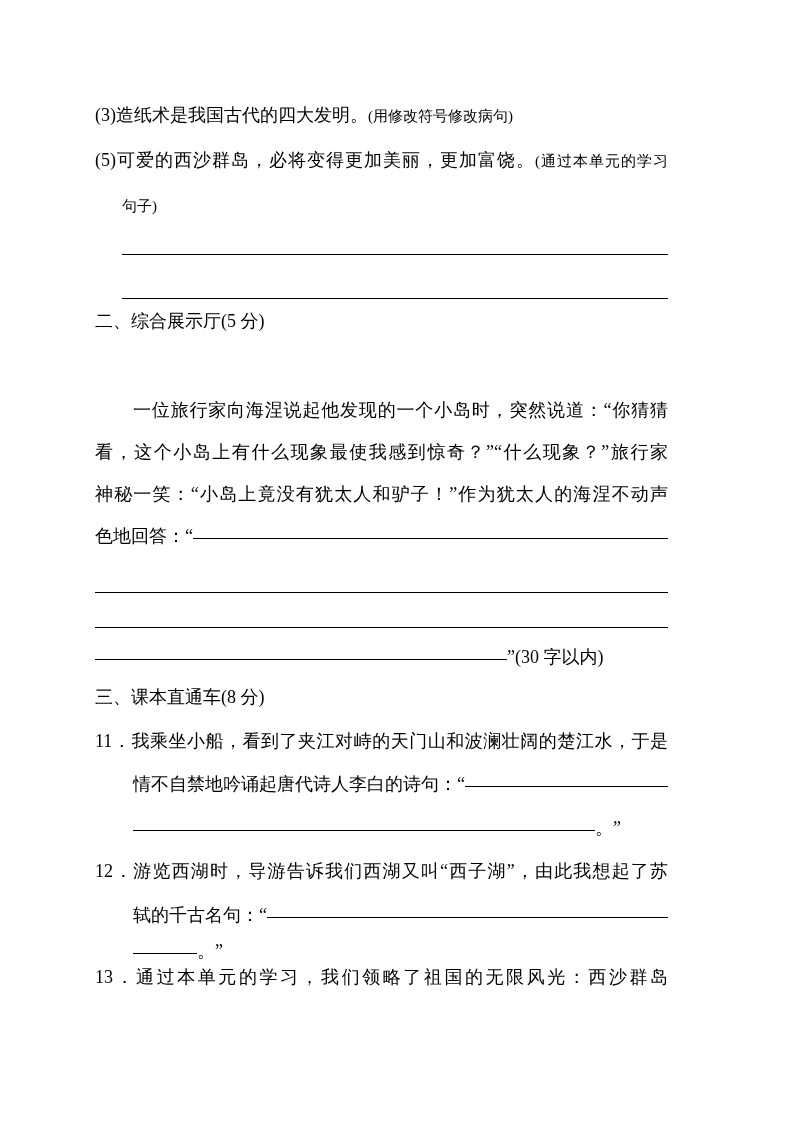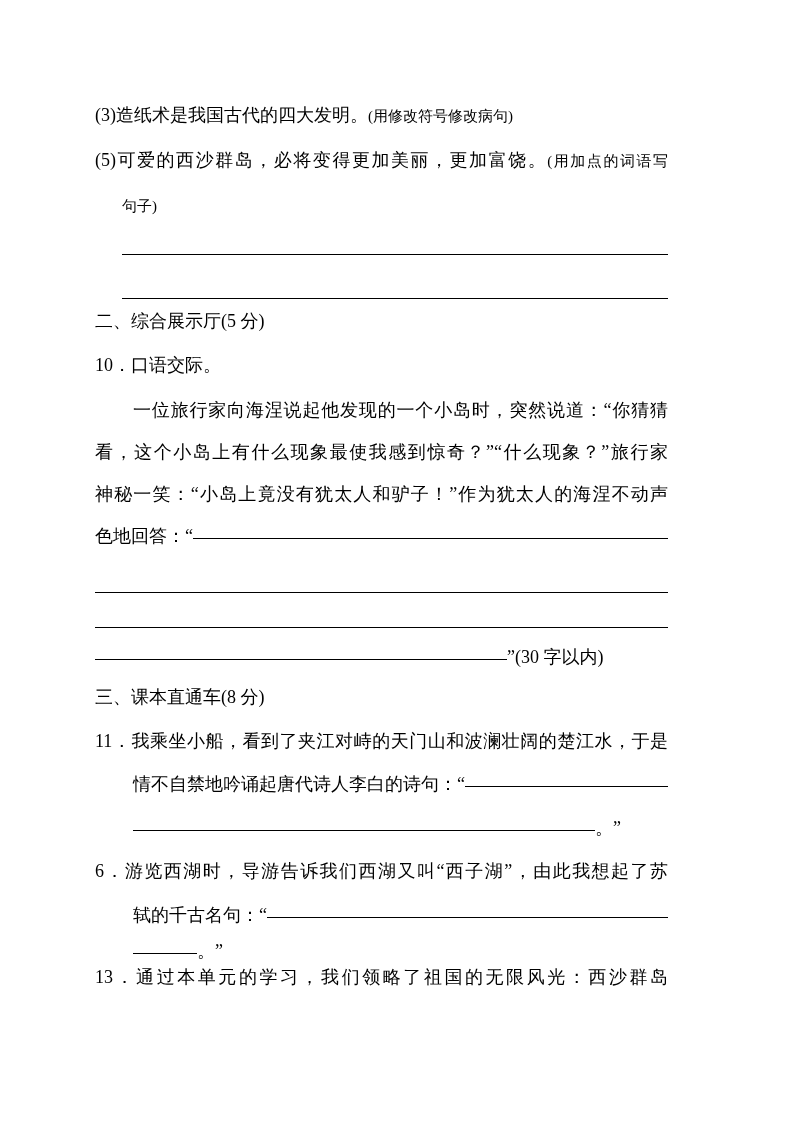--- a/index.html
+++ b/index.html
@@ -47,37 +47,34 @@
 </head>
 <body>
 
 <div class="page">
 
   <div class="line nowrap" style="top:102px">
     <span>(3)造纸术是我国古代的四大发明。</span><span class="note">(用修改符号修改病句)</span>
   </div>
 
   <div class="line fill" style="top:147px">
-    <span>(5)可爱的西沙群岛，必将变得更加美丽，更加富饶。</span><span class="note">(用加点的词语写</span>
+    <span>(5)可爱的西沙群岛，必将变得更加美丽，更加富饶。</span><span class="note">(通过本单元的学习</span>
   </div>
 
   <div class="line nowrap note" style="top:193px;left:122px">
     <span>句子)</span>
   </div>
 
   <div class="hr" style="top:254px;left:122px;right:125px"></div>
   <div class="hr" style="top:298px;left:122px;right:125px"></div>
 
   <div class="line nowrap" style="top:308px">
     <span>二、综合展示厅(5 分)</span>
   </div>
 
-  <div class="line nowrap" style="top:352px">
-    <span>10．口语交际。</span>
-  </div>
 
   <div class="line fill" style="top:397px;left:133px">
     <span>一位旅行家向海涅说起他发现的一个小岛时，突然说道：“你猜猜</span>
   </div>
   <div class="line fill" style="top:481px">
     <span>神秘一笑：“小岛上竟没有犹太人和驴子！”作为犹太人的海涅不动声</span>
   </div>
   <div class="line fill" style="top:439px">
     <span>看，这个小岛上有什么现象最使我感到惊奇？”“什么现象？”旅行家</span>
   </div>
@@ -104,21 +101,21 @@
   <div class="line flex" style="top:771px;left:133px">
     <span class="t">情不自禁地吟诵起唐代诗人李白的诗句：“</span>
     <span class="blank grow"></span>
   </div>
   <div class="line flex" style="top:815px;left:133px">
     <span class="blank" style="width:462px"></span>
     <span class="t">。”</span>
   </div>
 
   <div class="line fill" style="top:858px">
-    <span>6．游览西湖时，导游告诉我们西湖又叫“西子湖”，由此我想起了苏</span>
+    <span>12．游览西湖时，导游告诉我们西湖又叫“西子湖”，由此我想起了苏</span>
   </div>
   <div class="line flex" style="top:902px;left:133px">
     <span class="t">轼的千古名句：“</span>
     <span class="blank grow"></span>
   </div>
   <div class="line flex" style="top:938px;left:133px">
     <span class="blank" style="width:64px"></span>
     <span class="t">。”</span>
   </div>
 

